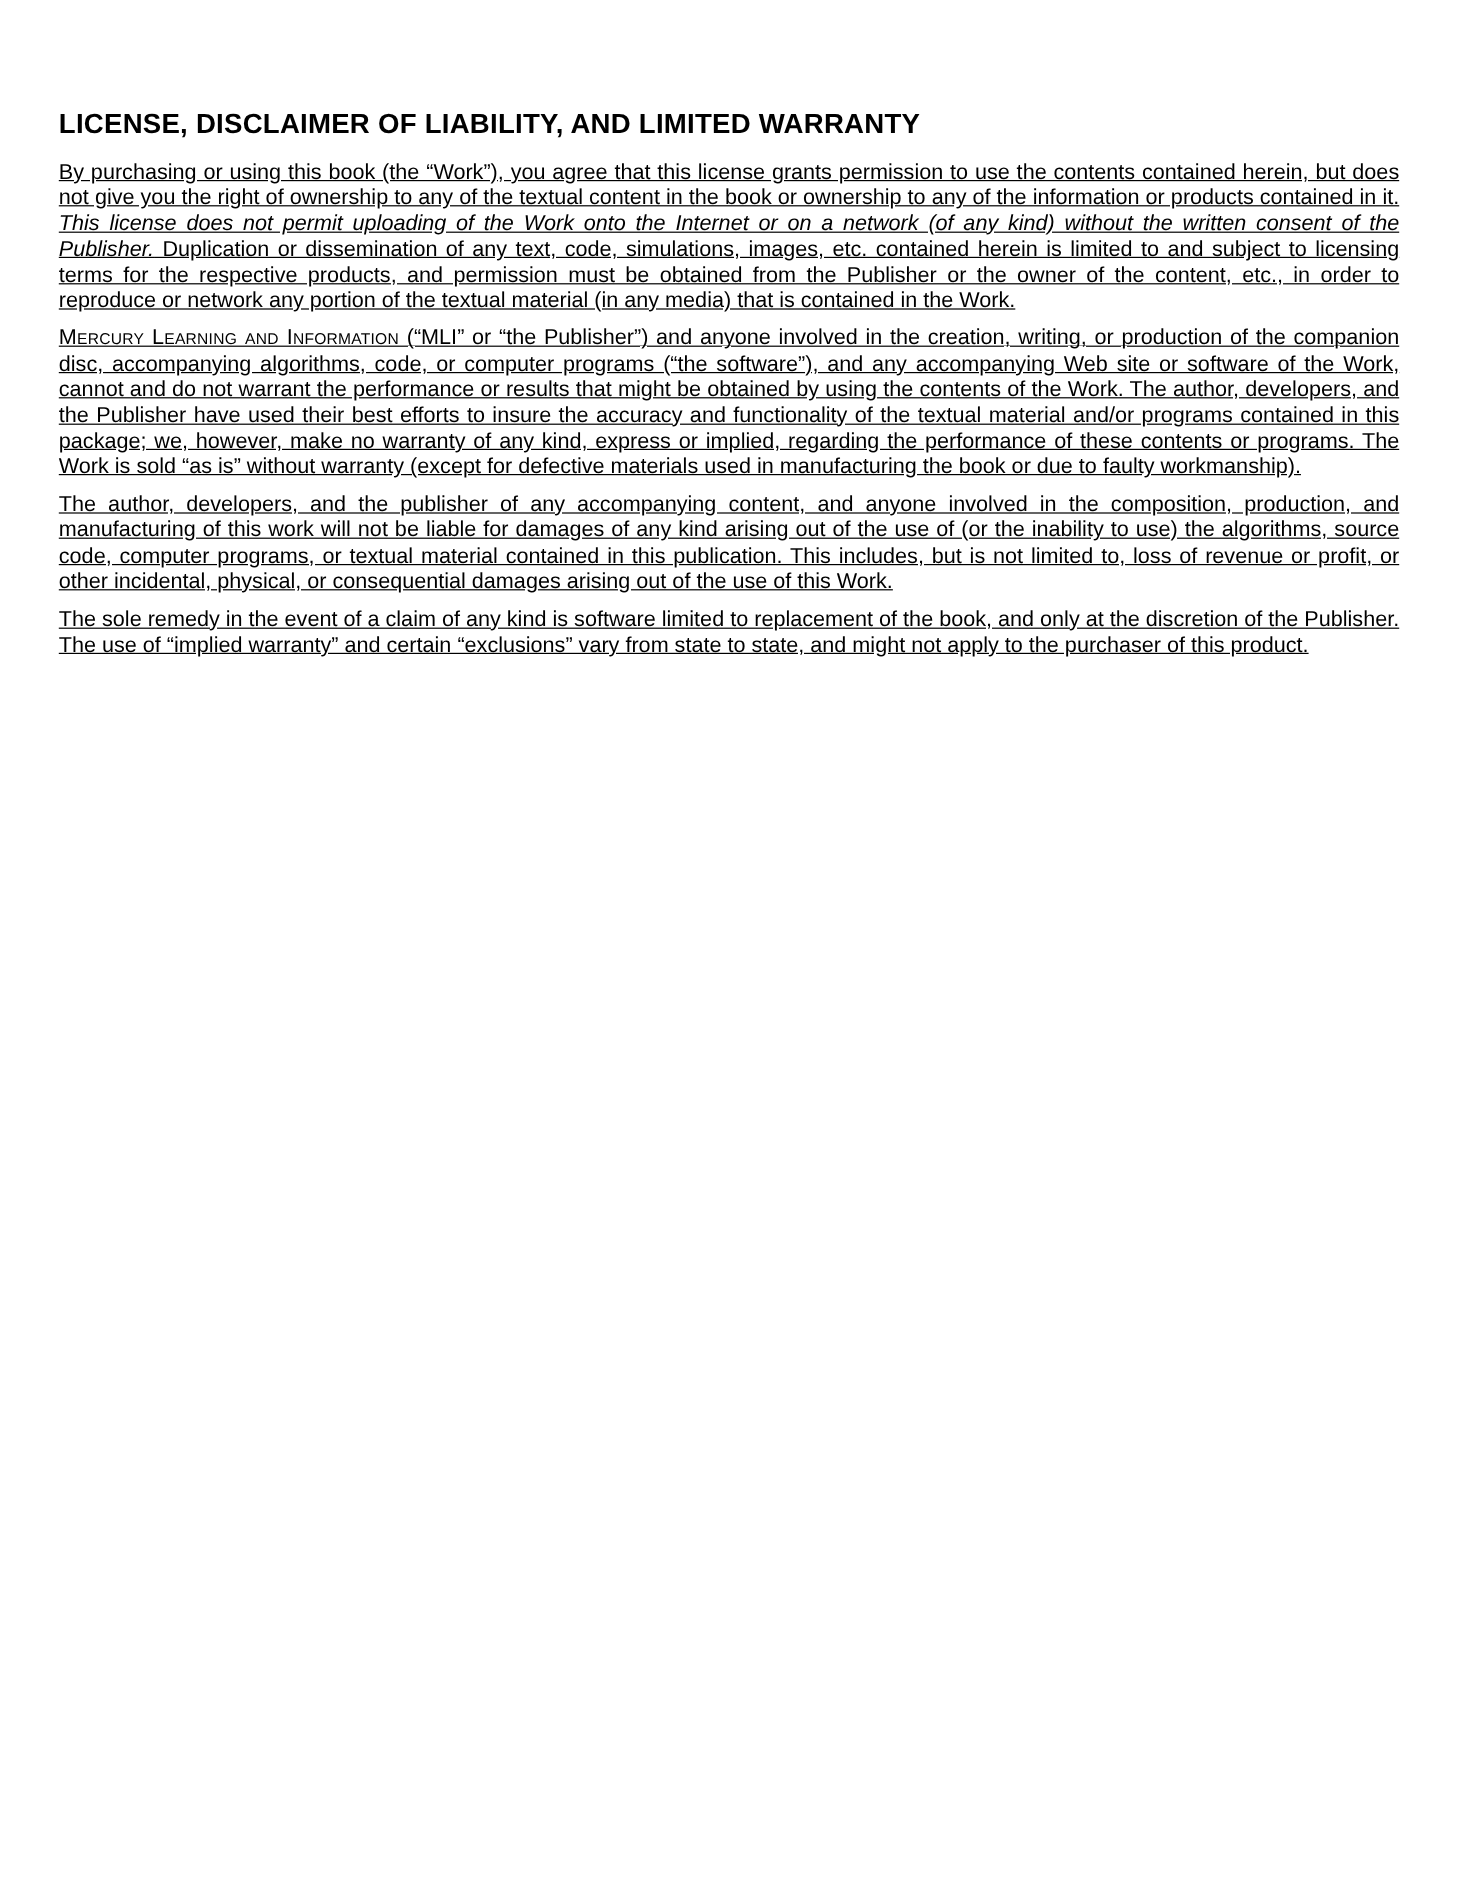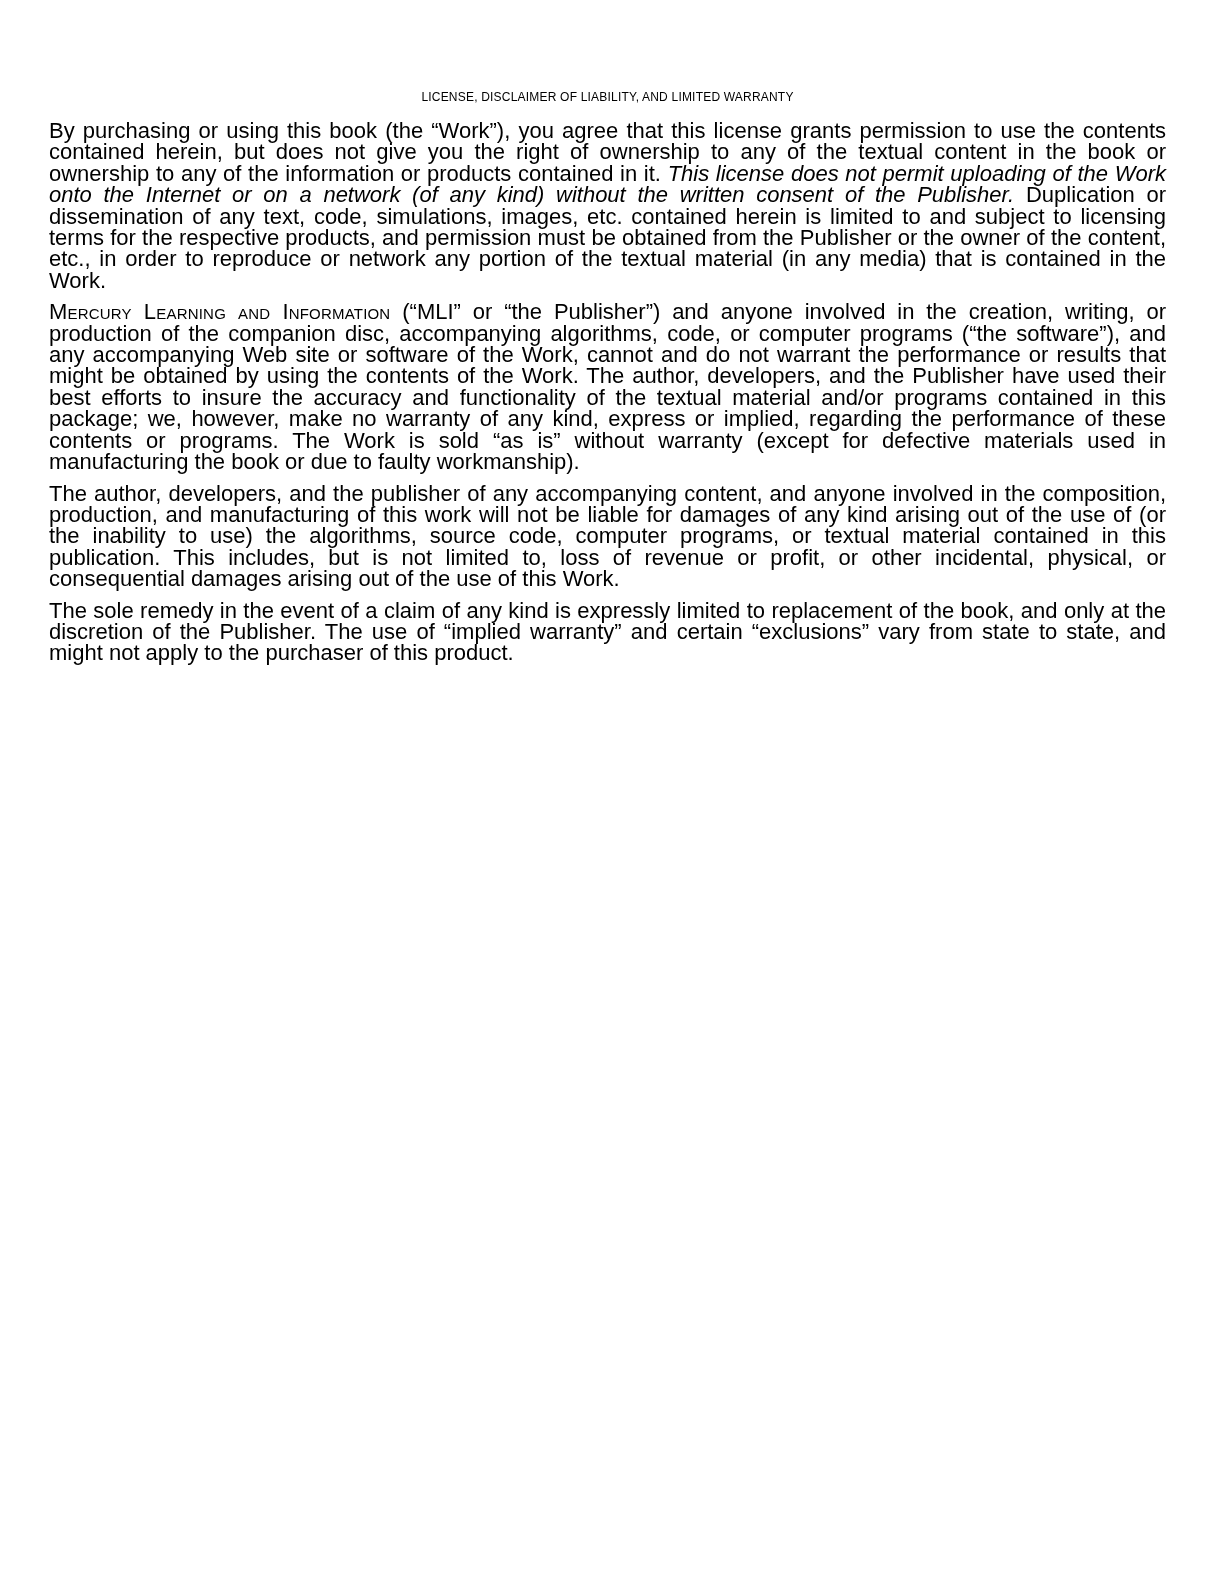--- a/index.html
+++ b/index.html
@@ -10,40 +10,40 @@
     font-family: "Liberation Sans", sans-serif;
     color: #000000;
     -webkit-font-smoothing: antialiased;
   }
   .page {
     width: 1224px;
     min-height: 1584px;
     padding: 90px 58px 40px 49px;
   }
   .page-title {
-    text-align: center;
-    font-weight: normal;
-    font-size: 12px;
+    font-weight: bold;
+    font-size: 23px;
     letter-spacing: 0.2px;
     margin-bottom: 16px;
   }
   .license-body p.para {
-    font-size: 22px;
+    font-size: 18px;
     line-height: 21.4px;
     text-align: justify;
     margin-bottom: 10px;
+    text-decoration: underline;
   }
   .seg-normal { font-style: normal; }
   .seg-italic { font-style: italic; }
   .seg-smallcaps { font-variant: small-caps; letter-spacing: 0.2px; margin-top: 28px; }
 </style>
 </head>
 <body>
 
 <div class="page">
   <h1 class="page-title">LICENSE, DISCLAIMER OF LIABILITY, AND LIMITED WARRANTY</h1>
   <div class="license-body">
       <p class="para"><span class="seg-normal">By purchasing or using this book (the “Work”), you agree that this license grants permission to use the contents contained herein, but does not give you the right of ownership to any of the textual content in the book or ownership to any of the information or products contained in it. </span><span class="seg-italic">This license does not permit uploading of the Work onto the Internet or on a network (of any kind) without the written consent of the Publisher.</span><span class="seg-normal"> Duplication or dissemination of any text, code, simulations, images, etc. contained herein is limited to and subject to licensing terms for the respective products, and permission must be obtained from the Publisher or the owner of the content, etc., in order to reproduce or network any portion of the textual material (in any media) that is contained in the Work.</span></p>
       <p class="para"><span class="seg-smallcaps">Mercury Learning and Information</span><span class="seg-normal"> (“MLI” or “the Publisher”) and anyone involved in the creation, writing, or production of the companion disc, accompanying algorithms, code, or computer programs (“the software”), and any accompanying Web site or software of the Work, cannot and do not warrant the performance or results that might be obtained by using the contents of the Work. The author, developers, and the Publisher have used their best efforts to insure the accuracy and functionality of the textual material and/or programs contained in this package; we, however, make no warranty of any kind, express or implied, regarding the performance of these contents or programs. The Work is sold “as is” without warranty (except for defective materials used in manufacturing the book or due to faulty workmanship).</span></p>
       <p class="para"><span class="seg-normal">The author, developers, and the publisher of any accompanying content, and anyone involved in the composition, production, and manufacturing of this work will not be liable for damages of any kind arising out of the use of (or the inability to use) the algorithms, source code, computer programs, or textual material contained in this publication. This includes, but is not limited to, loss of revenue or profit, or other incidental, physical, or consequential damages arising out of the use of this Work.</span></p>
-      <p class="para"><span class="seg-normal">The sole remedy in the event of a claim of any kind is expressly limited to replacement of the book, and only at the discretion of the Publisher. The use of “implied warranty” and certain “exclusions” vary from state to state, and might not apply to the purchaser of this product.</span></p>
+      <p class="para"><span class="seg-normal">The sole remedy in the event of a claim of any kind is software limited to replacement of the book, and only at the discretion of the Publisher. The use of “implied warranty” and certain “exclusions” vary from state to state, and might not apply to the purchaser of this product.</span></p>
     </div>
 </div>
 
 </body></html>

